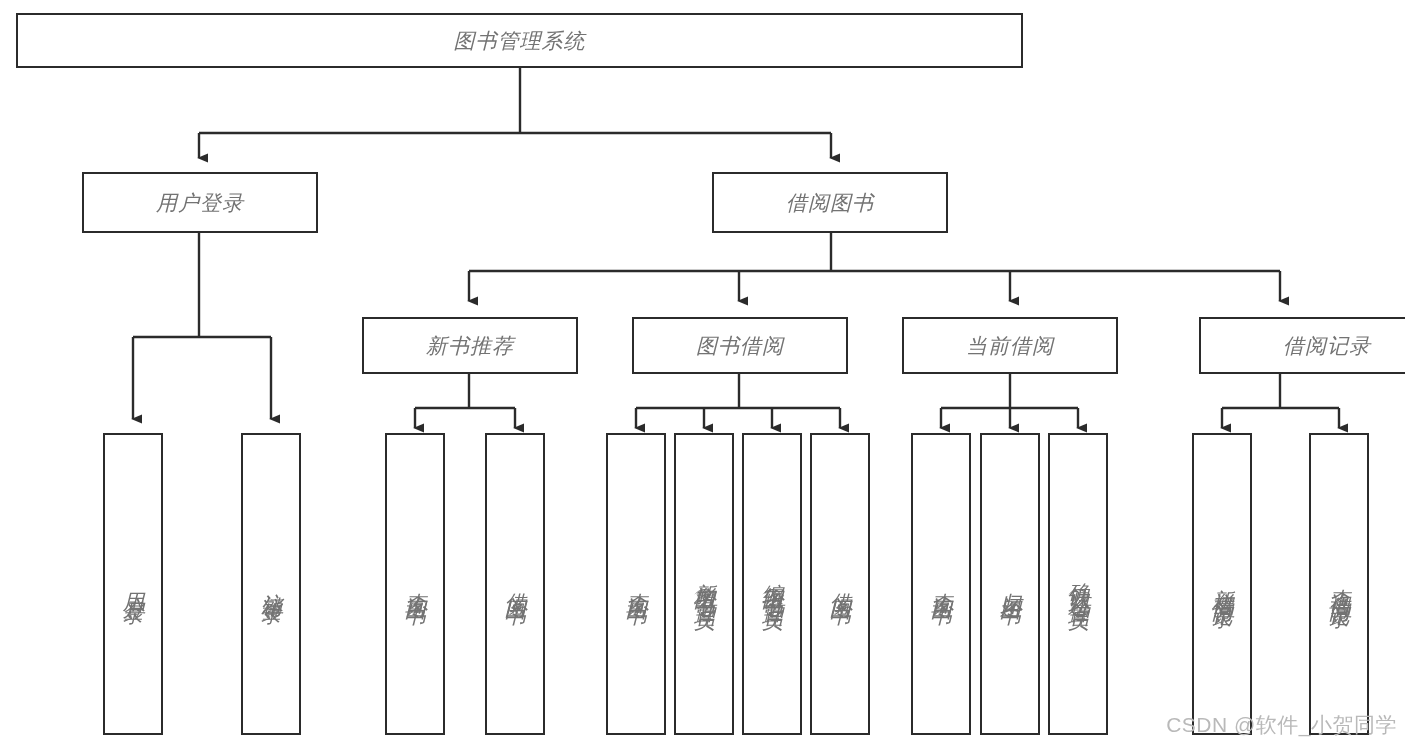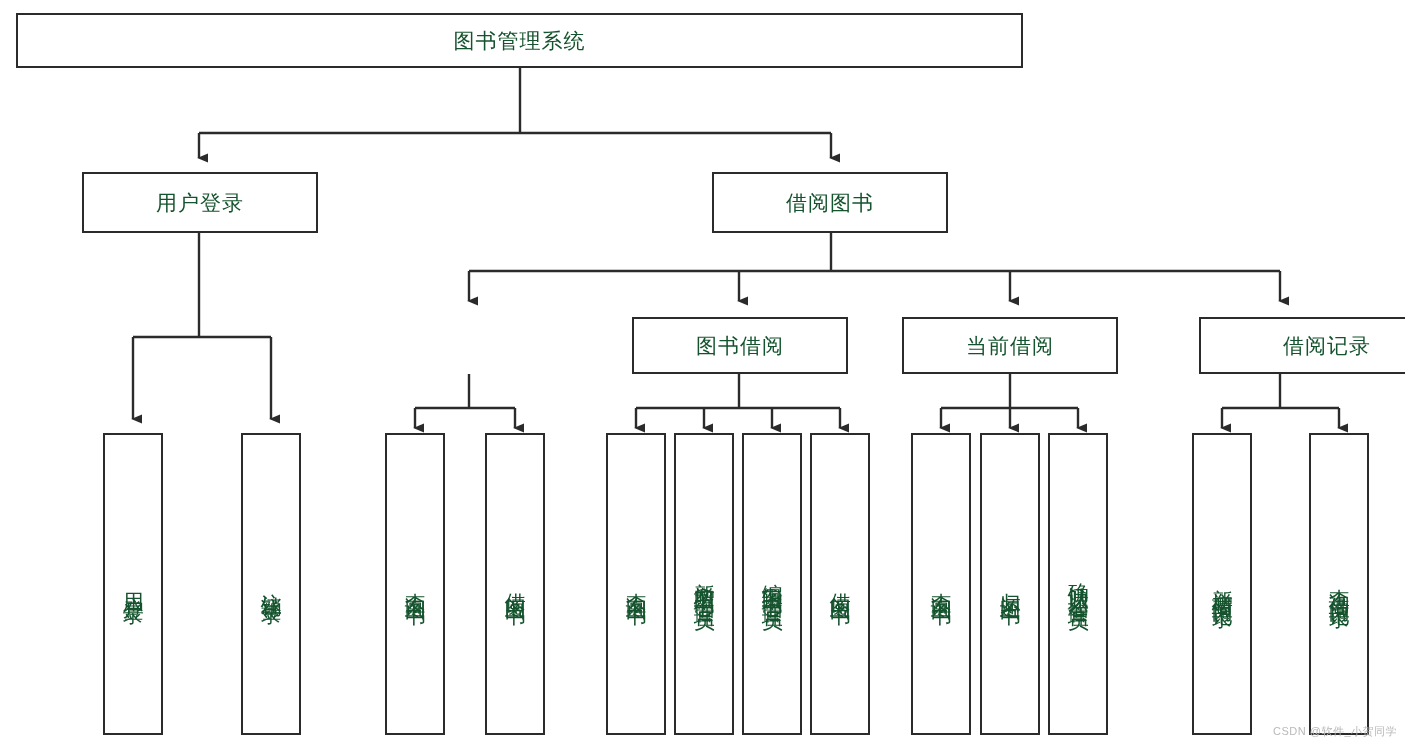--- a/index.html
+++ b/index.html
@@ -23,21 +23,22 @@
     height: 747px;
   }
   .node {
     position: absolute;
     box-sizing: border-box;
     border: 2px solid #2b2b2b;
     background: #ffffff;
     display: flex;
     align-items: center;
     justify-content: center;
-    color: #14532d;
+    color: #737373;
+    font-style: italic;
   }
   .node.horiz {
     font-size: 21px;
     letter-spacing: 1px;
     line-height: 1.2;
   }
   .node.vert {
     writing-mode: vertical-rl;
     text-orientation: upright;
     font-size: 21px;
@@ -48,21 +49,21 @@
   .node.vert .vtext {
     writing-mode: vertical-rl;
     text-orientation: upright;
     display: block;
     text-align: center;
   }
   #watermark {
     position: absolute;
     right: 8px;
     bottom: 8px;
-    font-size: 11px;
+    font-size: 21px;
     color: #b9b9b9;
     letter-spacing: 0.5px;
     white-space: nowrap;
     pointer-events: none;
   }
 </style>
 </head>
 <body>
 
 <div id="canvas">
@@ -121,20 +122,23 @@
     <span>图书管理系统</span>
   </div>
 
   <div class="node horiz" style="left:82px; top:172px; width:236px; height:61px;">
     <span>用户登录</span>
   </div>
   <div class="node horiz" style="left:712px; top:172px; width:236px; height:61px;">
     <span>借阅图书</span>
   </div>
 
+  <div class="node horiz" style="left:362px; top:317px; width:216px; height:57px;">
+    <span>新书推荐</span>
+  </div>
   <div class="node horiz" style="left:902px; top:317px; width:216px; height:57px;">
     <span>当前借阅</span>
   </div>
   <div class="node horiz" style="left:632px; top:317px; width:216px; height:57px;">
     <span>图书借阅</span>
   </div>
   <div class="node horiz" style="left:1199px; top:317px; width:256px; height:57px;">
     <span>借阅记录</span>
   </div>
 

